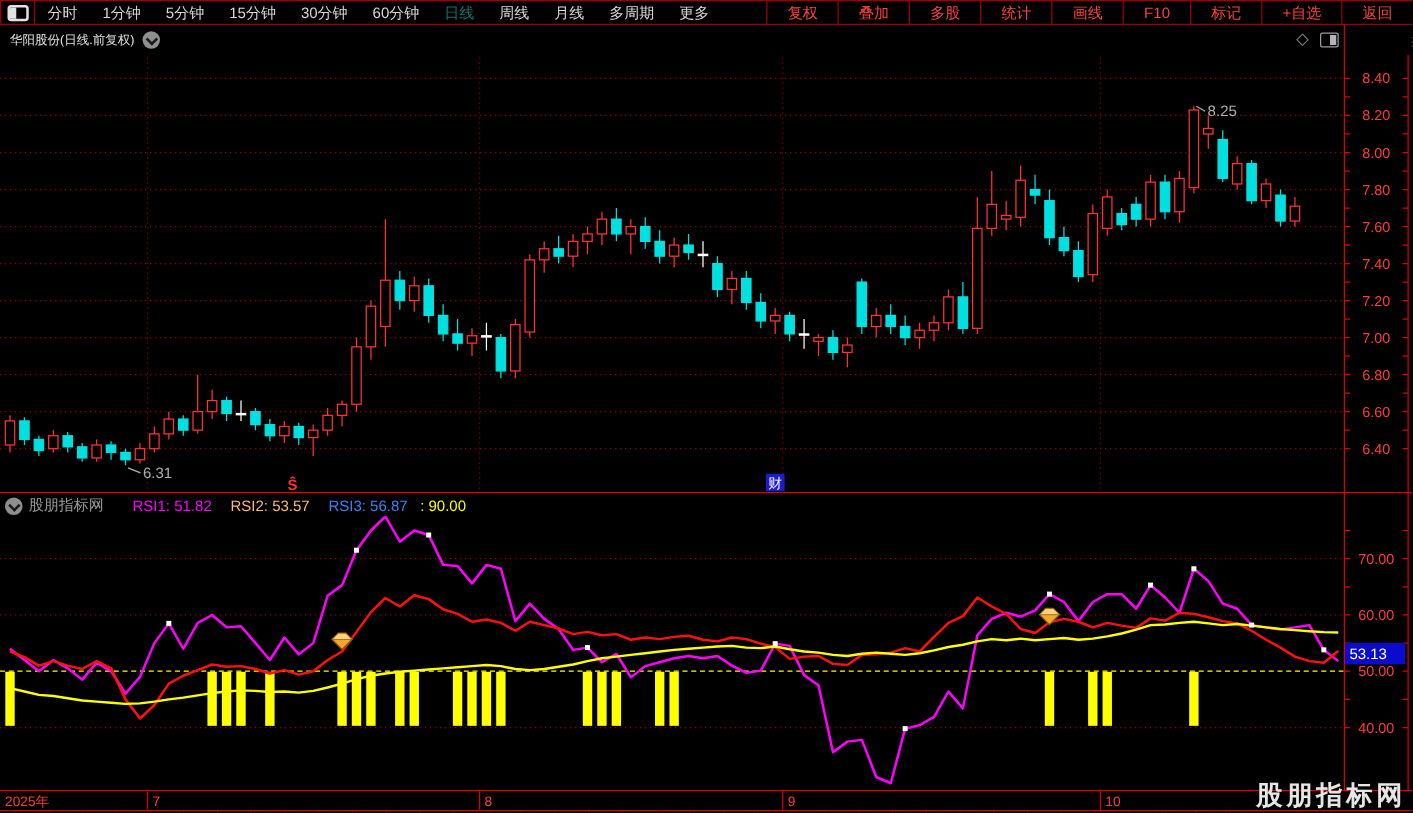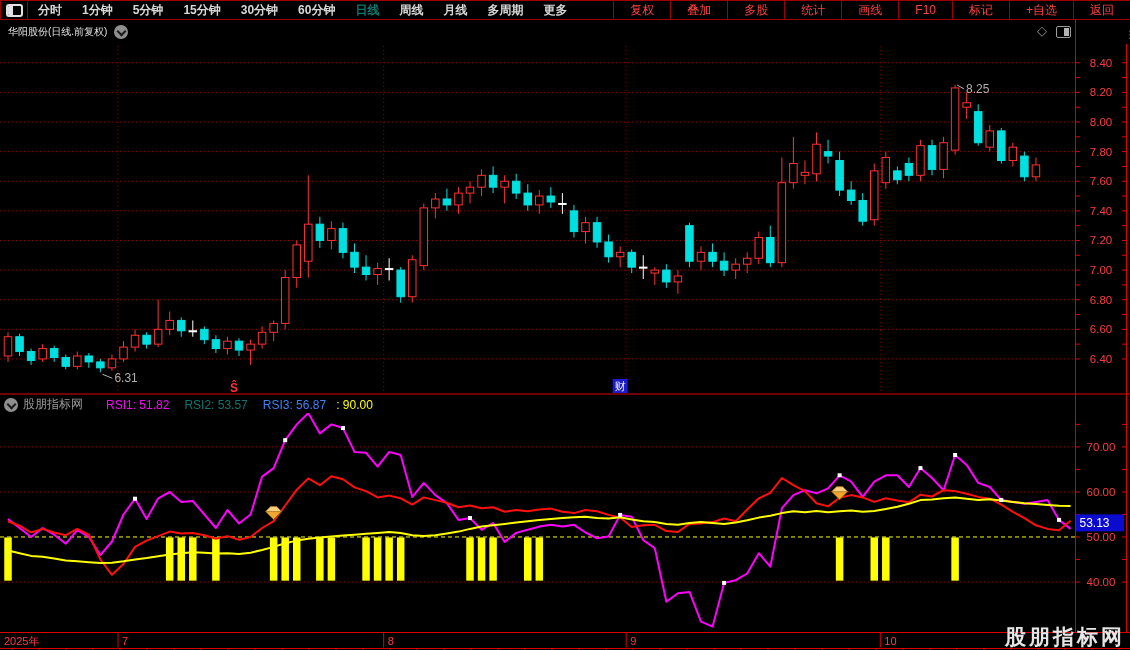--- a/index.html
+++ b/index.html
@@ -6,21 +6,21 @@
   #app{position:relative;width:1130px;height:650px;background:#000;overflow:hidden;
        font-family:"Liberation Sans",sans-serif;}
   
   .topbar{position:absolute;left:0;top:0;width:1130px;height:20px;background:#000;
           border-top:1px solid #9d0000;border-bottom:1px solid #9d0000;box-sizing:border-box;
           display:flex;align-items:stretch;z-index:5;}
   .tb-icon-cell{width:26px;border-left:1px solid #9d0000;border-right:1px solid #9d0000;
           display:flex;align-items:center;justify-content:center;}
   .half-sq{width:13px;height:9px;border:2px solid #e2e2e2;border-radius:3px;position:relative;}
   .half-sq::after{content:"";position:absolute;left:0;top:0;width:5px;height:9px;background:#e2e2e2;border-radius:1px 0 0 1px;}
-  .tb-left{display:flex;align-items:flex-start;font-weight:bold;}
+  .tb-left{display:flex;align-items:flex-start;}
   .tb-left .item{padding:0 10px;color:#d8d8d8;font-size:12px;line-height:18px;white-space:nowrap;}
   .tb-left .item.active{color:#0f766e;}
   .tb-spacer{flex:1;}
   .tb-right{display:flex;align-items:stretch;}
   .tb-right .item{padding:0 16px;color:#ff4040;font-size:12px;display:flex;align-items:center;
                   border-left:1px solid #9d0000;white-space:nowrap;}
   
   .titlebar{position:absolute;left:0;top:20px;width:1130px;height:24px;background:#000;z-index:5;
             display:flex;align-items:center;}
   .title-text{color:#e2e2e2;font-size:10px;margin-left:8px;}
@@ -30,21 +30,21 @@
   .diamond-icon{position:absolute;left:1037px;top:3px;color:#8f8f8f;font-size:13px;}
   .panel-icon{position:absolute;left:1056px;top:6px;width:13px;height:10px;border:1px solid #9a9a9a;border-radius:2px;}
   .panel-icon::after{content:"";position:absolute;right:1px;top:1px;width:5px;height:8px;background:#b4b4b4;}
   .title-vline{position:absolute;left:1075px;top:0;width:1px;height:24px;background:#d40000;}
   .dots-icon{position:absolute;left:1125px;top:10px;color:#9a9a9a;font-size:10px;line-height:1;}
   
   .rsi-header{position:absolute;left:0;top:396px;width:1070px;height:17px;z-index:4;
               display:flex;align-items:center;font-size:12px;white-space:nowrap;}
   .rsi-header .brand{color:#9a9a9a;margin-left:5px;}
   .rsi-header .v1{color:#ff00ff;margin-left:23px;}
-  .rsi-header .v2{color:#0f766e;margin-left:15px;}
+  .rsi-header .v2{color:#fdba74;margin-left:15px;}
   .rsi-header .v3{color:#3b82f6;margin-left:15px;}
   .rsi-header .v50{color:#ffff00;margin-left:10px;}
   
   .watermark{position:absolute;right:5px;bottom:2px;z-index:6;text-align:right;line-height:1.04;}
   .wm1{color:#e6e6e6;font-size:21px;font-weight:bold;letter-spacing:3px;}
   .wm2{color:#dedede;font-size:20px;font-weight:bold;}
   svg#chart{position:absolute;left:0;top:0;z-index:1;}
 </style>
 </head>
 <body>

